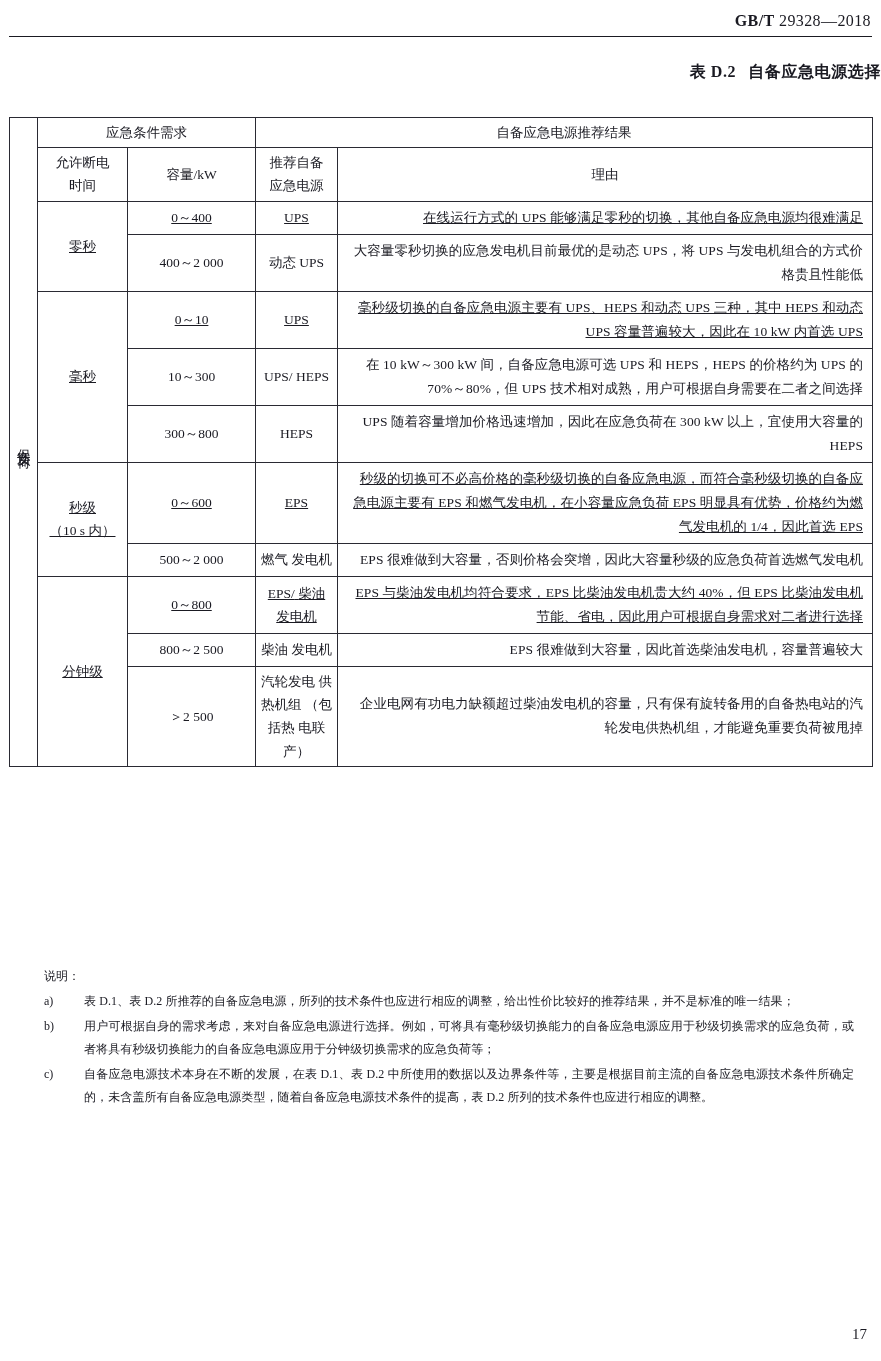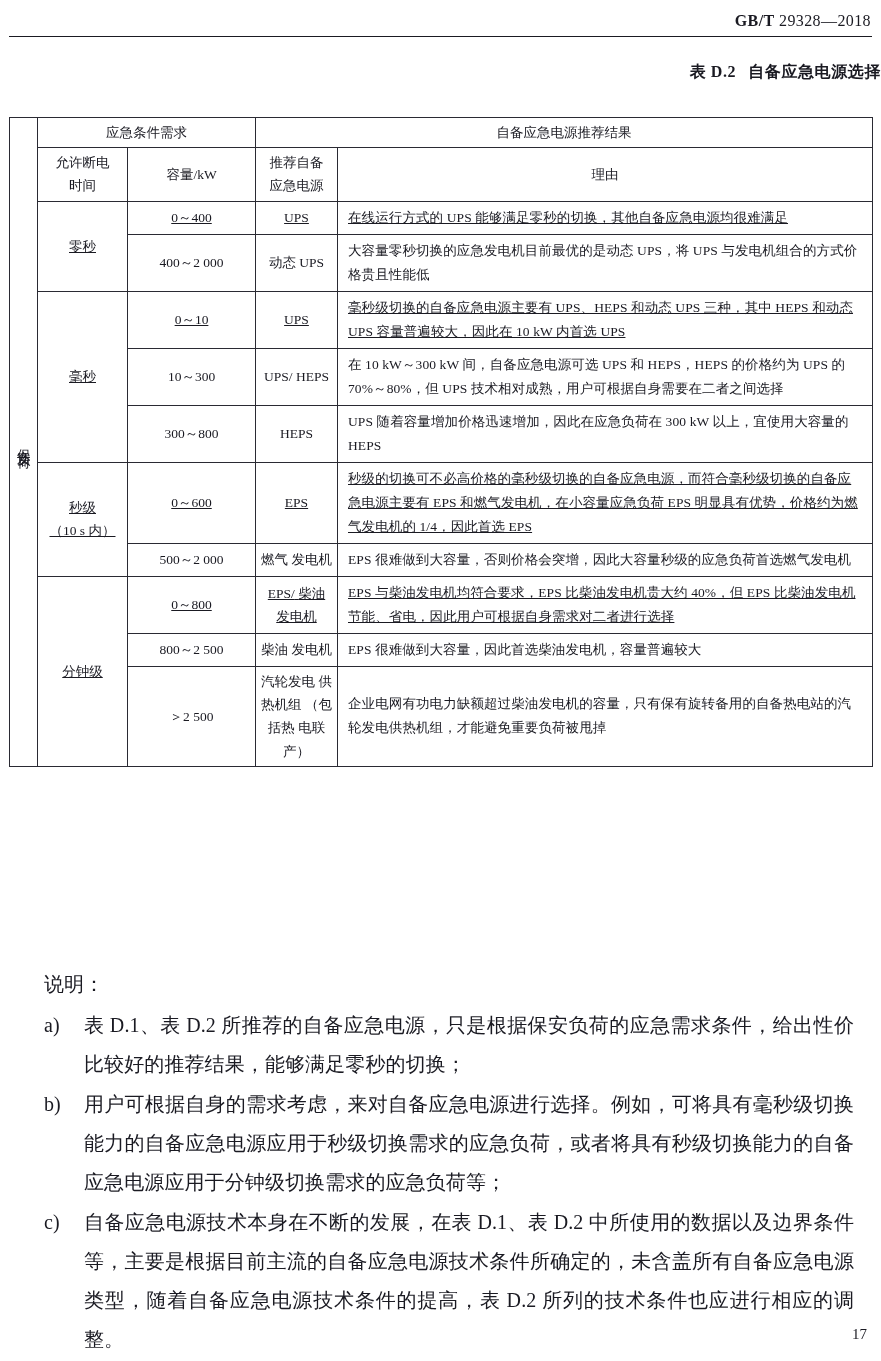--- a/index.html
+++ b/index.html
@@ -71,21 +71,21 @@
   }
   table.d2 td {
     border: 1px solid #2a2a33;
     padding: 3px 5px;
     font-size: 13.5px;
     line-height: 1.72;
     vertical-align: middle;
     text-align: center;
   }
   table.d2 td.reason {
-    text-align: left;
+    text-align: right;
     padding: 4px 9px 4px 10px;
     line-height: 1.78;
     letter-spacing: 0.1px;
   }
   .vert-label {
     writing-mode: vertical-rl;
     text-orientation: upright;
     letter-spacing: 2px;
     font-size: 13.5px;
     line-height: 1;
@@ -109,21 +109,21 @@
   table.d2 td.outer-r { border-right: 1.6px solid #2a2a33; }
   table.d2 tr.first-row > td { border-top: 1.6px solid #2a2a33; }
   table.d2 tr.last-row > td { border-bottom: 1.6px solid #2a2a33; }
 
   
   .notes {
     position: absolute;
     top: 965px;
     left: 44px;
     width: 810px;
-    font-size: 20px;
+    font-size: 12px;
     line-height: 1.95;
   }
   .notes-title {
     margin-bottom: 2px;
   }
   .note-item {
     display: flex;
     align-items: flex-start;
     margin-bottom: 1px;
   }
@@ -279,21 +279,21 @@
           <td class="reason outer-r">企业电网有功电力缺额超过柴油发电机的容量，只有保有旋转备用的自备热电站的汽轮发电供热机组，才能避免重要负荷被甩掉</td>
         </tr>
       </tbody>
     </table>
   </div>
 
   <div class="notes">
     <div class="notes-title">说明：</div>
     <div class="note-item">
       <div class="note-marker">a)</div>
-      <div class="note-text">表 D.1、表 D.2 所推荐的自备应急电源，只是根据保安负荷的应急需求条件，给出性价比较好的推荐结果，能够满足零秒的切换；</div>
+      <div class="note-text">表 D.1、表 D.2 所推荐的自备应急电源，所列的技术条件也应进行相应的调整，给出性价比较好的推荐结果，并不是标准的唯一结果；</div>
     </div>
     <div class="note-item">
       <div class="note-marker">b)</div>
       <div class="note-text">用户可根据自身的需求考虑，来对自备应急电源进行选择。例如，可将具有毫秒级切换能力的自备应急电源应用于秒级切换需求的应急负荷，或者将具有秒级切换能力的自备应急电源应用于分钟级切换需求的应急负荷等；</div>
     </div>
     <div class="note-item">
       <div class="note-marker">c)</div>
       <div class="note-text">自备应急电源技术本身在不断的发展，在表 D.1、表 D.2 中所使用的数据以及边界条件等，主要是根据目前主流的自备应急电源技术条件所确定的，未含盖所有自备应急电源类型，随着自备应急电源技术条件的提高，表 D.2 所列的技术条件也应进行相应的调整。</div>
     </div>
   </div>

